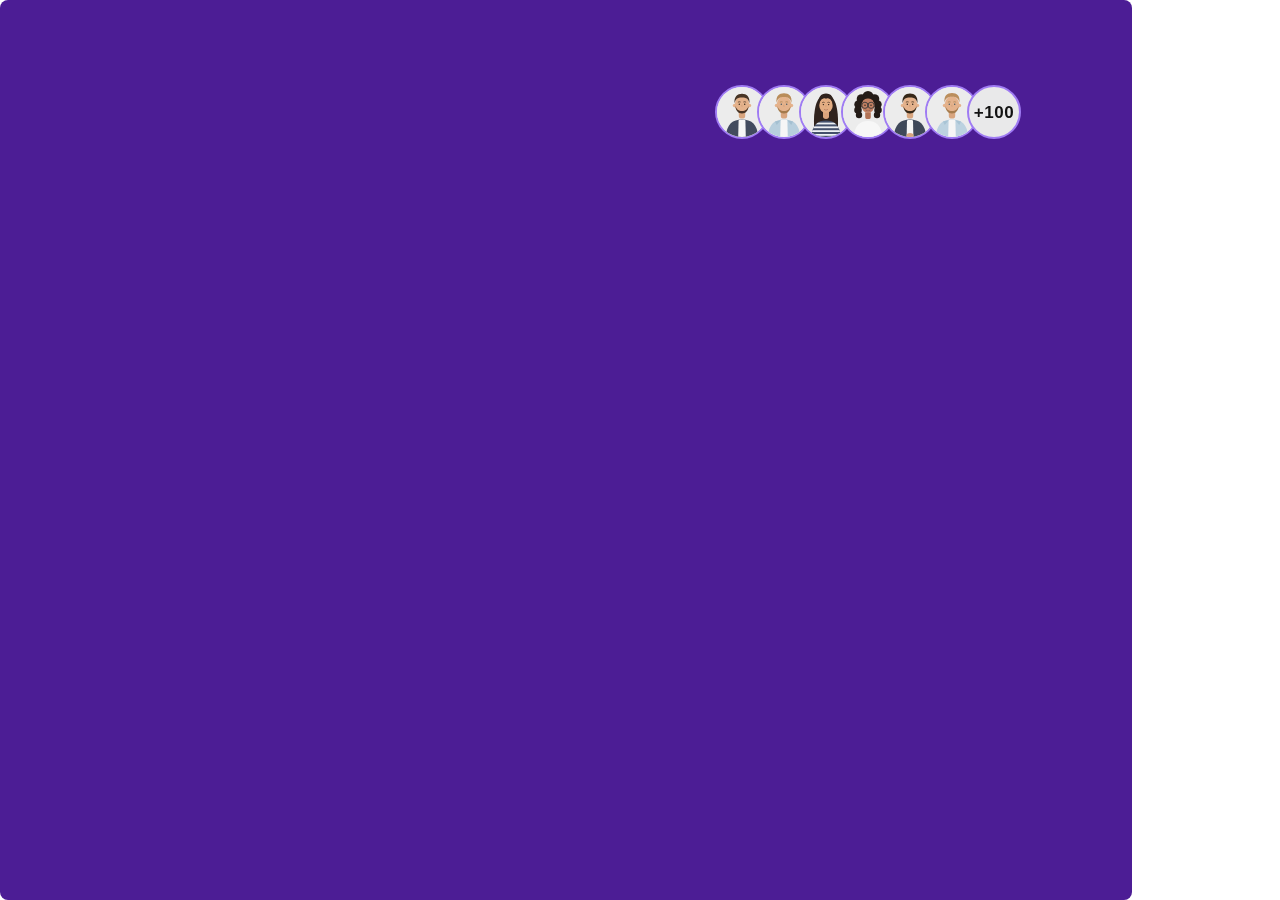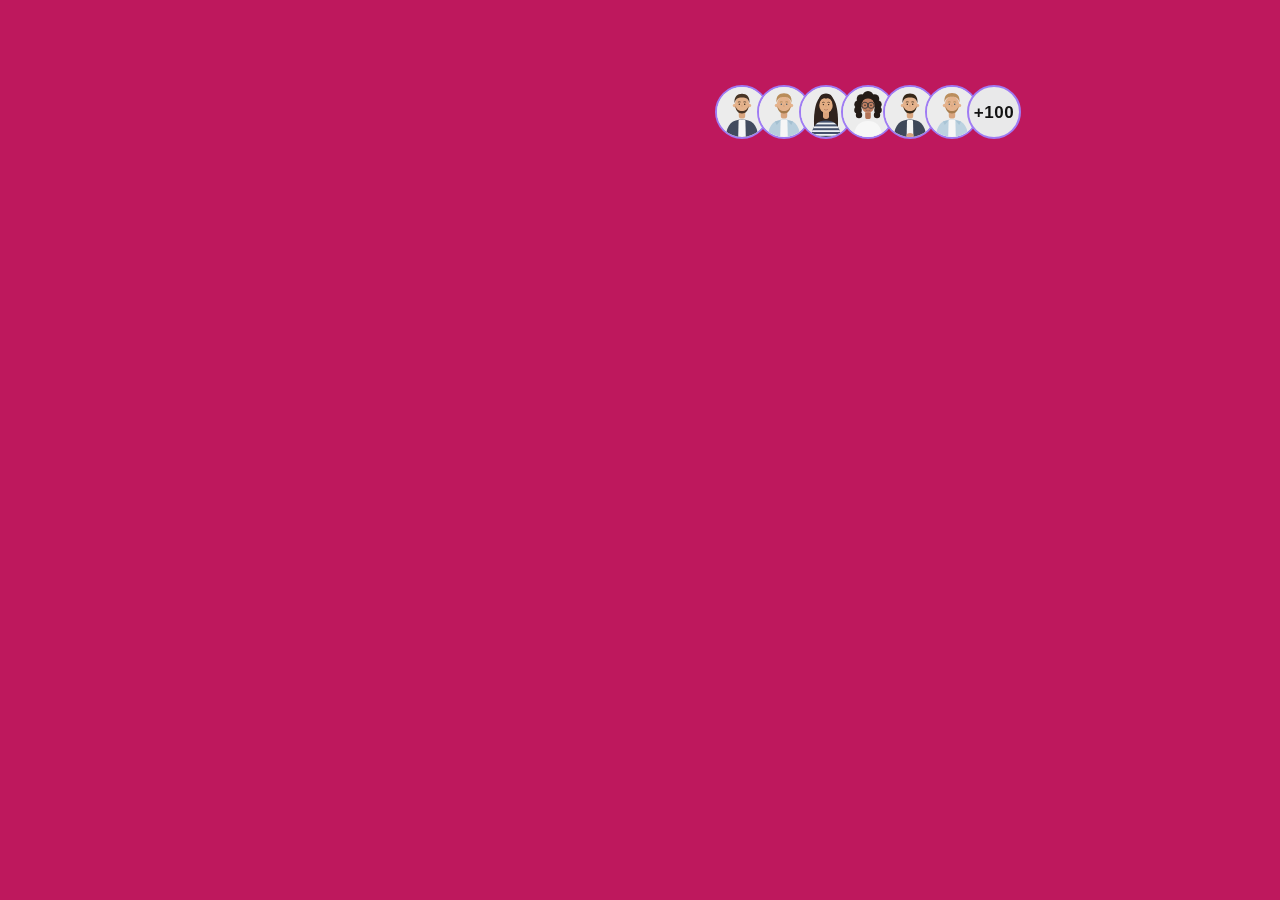--- a/index.html
+++ b/index.html
@@ -6,23 +6,24 @@
     margin: 0;
     padding: 0;
     width: 1280px;
     height: 900px;
     background: #ffffff;
     overflow: hidden;
     font-family: "Liberation Sans", sans-serif;
   }
   .stage {
     position: relative;
-    width: 1280px;
+    width: 1132px;
     height: 900px;
-    background: #be185d;
+    background: #4c1d95;
+    border-radius: 8px;
   }
   .avatar-group {
     position: absolute;
     left: 715px;
     top: 85px;
     display: flex;
     align-items: center;
   }
   .avatar {
     width: 50px;

